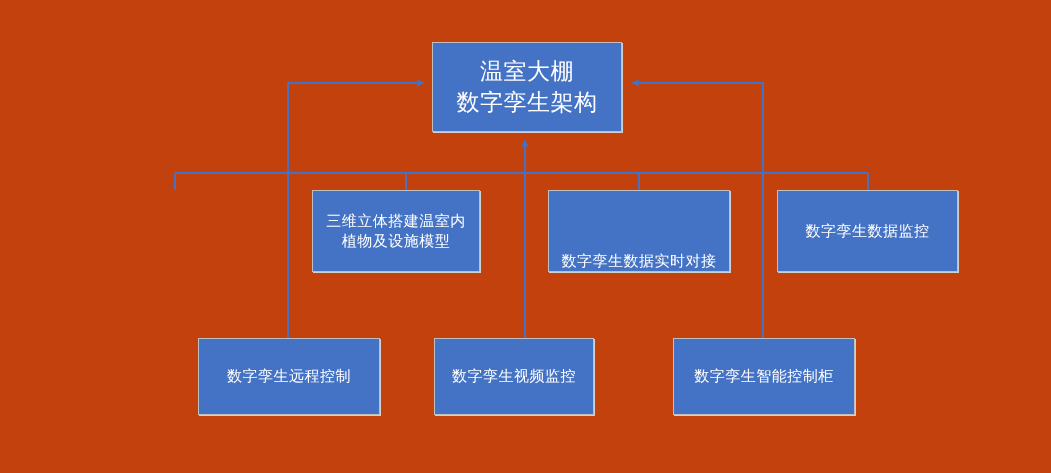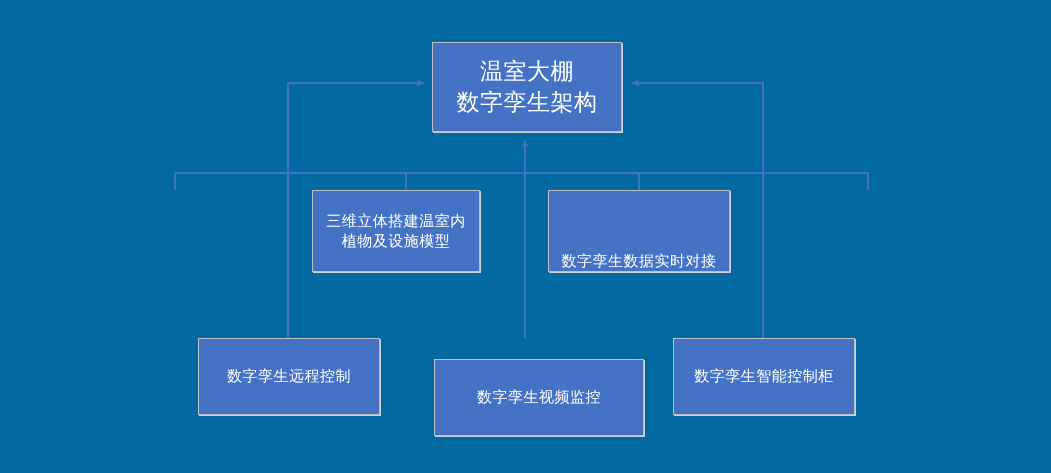--- a/index.html
+++ b/index.html
@@ -8,21 +8,21 @@
     padding: 0;
     background: #ffffff;
   }
   body {
     font-family: "Liberation Sans", "DejaVu Sans", sans-serif;
   }
   #canvas {
     position: relative;
     width: 1051px;
     height: 473px;
-    background: #0369a1;
+    background: #c2410c;
     overflow: hidden;
   }
   #connector-layer {
     position: absolute;
     left: 0;
     top: 0;
     width: 1051px;
     height: 473px;
     pointer-events: none;
   }
@@ -99,26 +99,29 @@
 
 
   <div class="node node-mid" style="left:312px; top:190px; width:168px; height:82px;">
     <span>三维立体搭建温室内植物及设施模型</span>
   </div>
 
   <div class="node node-mid" style="left:548px; top:190px; width:182px; height:82px;align-items:flex-end;">
     <span>数字孪生数据实时对接</span>
   </div>
 
+  <div class="node node-mid" style="left:777px; top:190px; width:181px; height:82px;">
+    <span>数字孪生数据监控</span>
+  </div>
 
   <div class="node node-leaf" style="left:198px; top:338px; width:182px; height:77px;">
     <span>数字孪生远程控制</span>
   </div>
 
-  <div class="node node-leaf" style="left:434px; top:338px; width:210px; height:77px;margin-top:21px;">
+  <div class="node node-leaf" style="left:434px; top:338px; width:160px; height:77px;">
     <span>数字孪生视频监控</span>
   </div>
 
   <div class="node node-leaf" style="left:673px; top:338px; width:182px; height:77px;">
     <span>数字孪生智能控制柜</span>
   </div>
 
 </div>
 
 </body></html>

